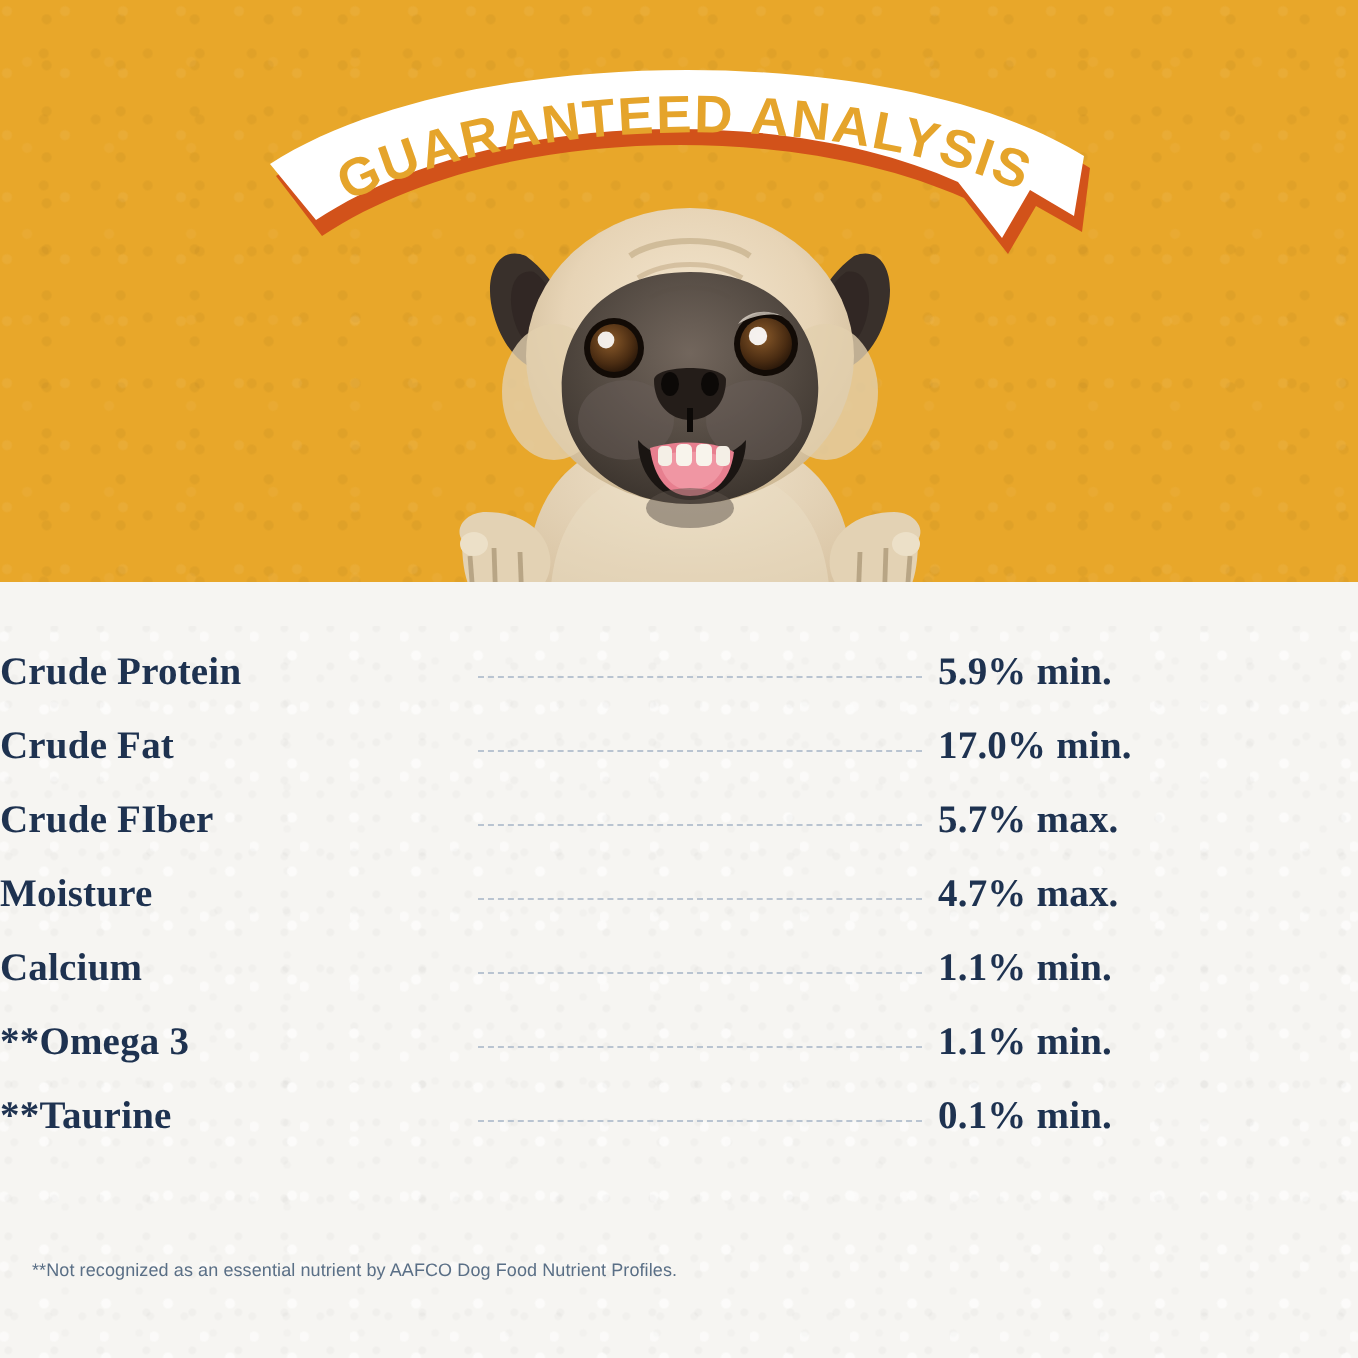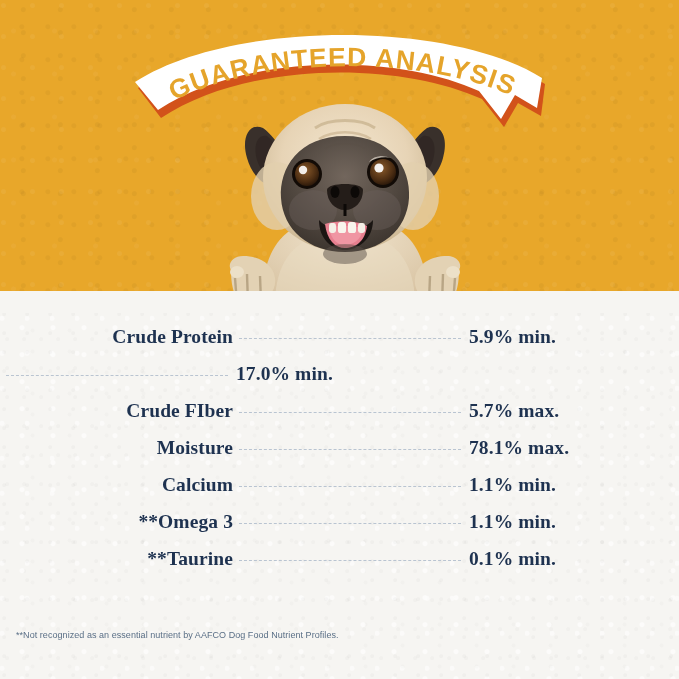--- a/index.html
+++ b/index.html
@@ -80,21 +80,21 @@
     width:679px;
   }
   .row {
     position:relative;
     height:37px;
     display:flex;
     align-items:center;
   }
   .row-label {
     width:233px;
-    text-align:right;
+    text-align:left;
     font-family:"Liberation Serif", serif;
     font-size:19.5px;
     font-weight:bold;
     color:#1e3250;
     letter-spacing:.1px;
     white-space:nowrap;
   }
   .row-dots {
     flex:0 0 222px;
     height:1px;
@@ -262,32 +262,33 @@
     </svg>
   </div>
 
   <div class="table">
     <div class="row">
       <span class="row-label">Crude Protein</span>
       <span class="row-dots"></span>
       <span class="row-value">5.9% min.</span>
     </div>
     <div class="row">
+      <span class="row-label">Crude Fat</span>
       <span class="row-dots"></span>
       <span class="row-value">17.0% min.</span>
     </div>
     <div class="row">
       <span class="row-label">Crude FIber</span>
       <span class="row-dots"></span>
       <span class="row-value">5.7% max.</span>
     </div>
     <div class="row">
       <span class="row-label">Moisture</span>
       <span class="row-dots"></span>
-      <span class="row-value">78.1% max.</span>
+      <span class="row-value">4.7% max.</span>
     </div>
     <div class="row">
       <span class="row-label">Calcium</span>
       <span class="row-dots"></span>
       <span class="row-value">1.1% min.</span>
     </div>
     <div class="row">
       <span class="row-label">**Omega 3</span>
       <span class="row-dots"></span>
       <span class="row-value">1.1% min.</span>

